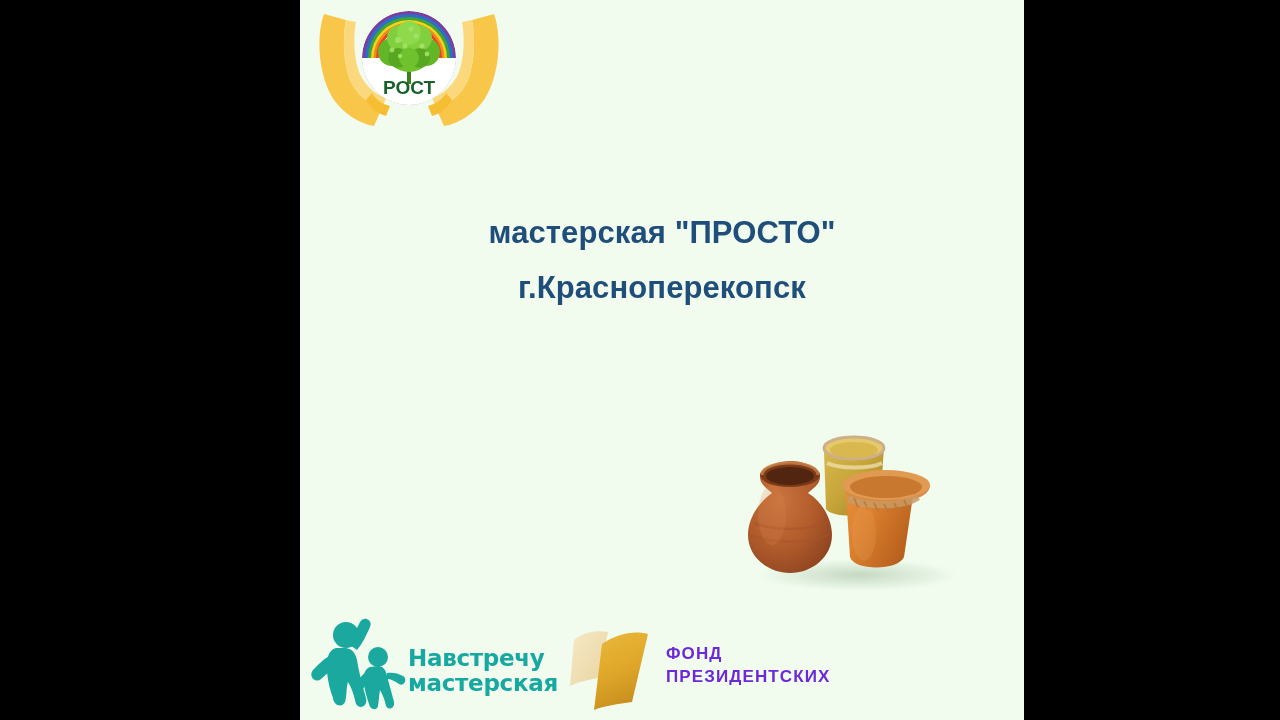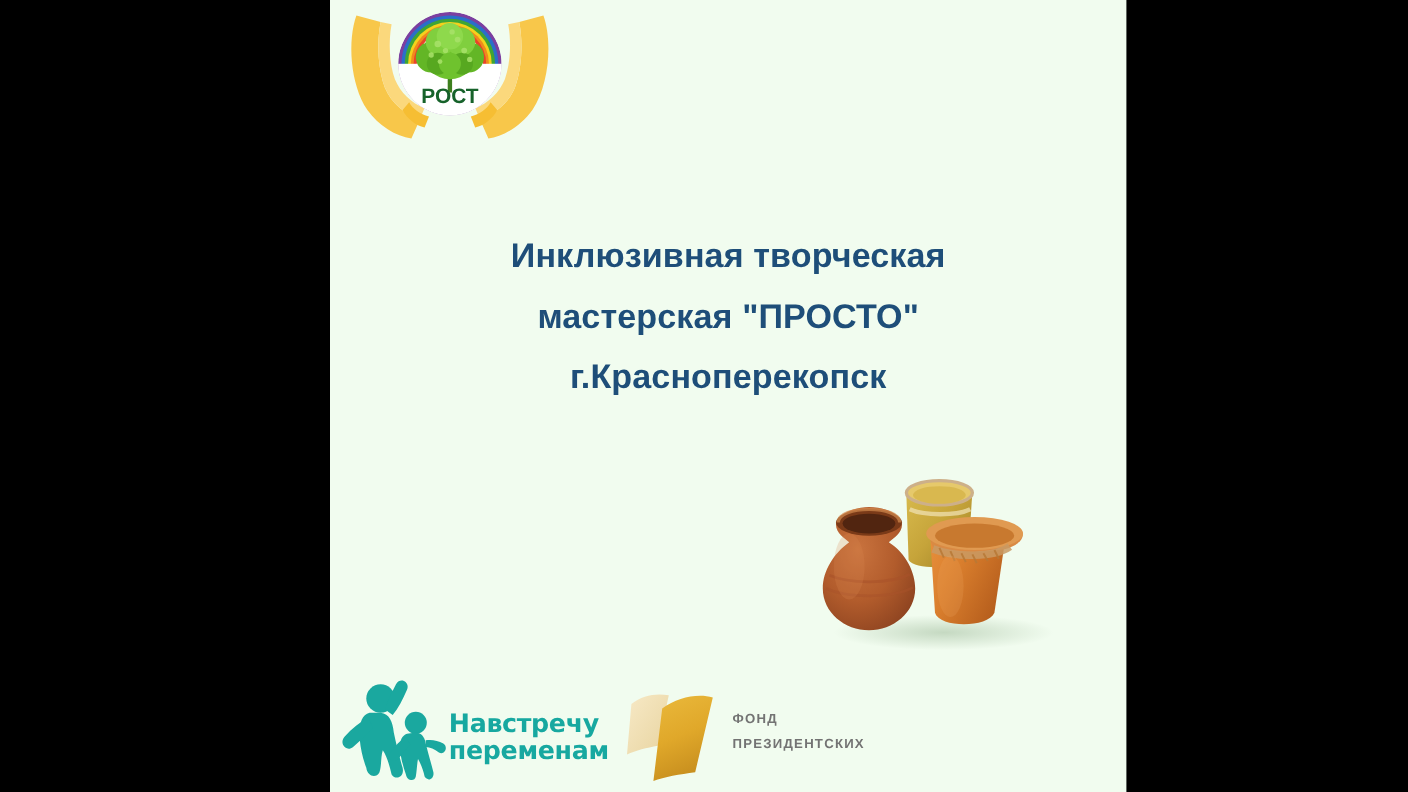--- a/index.html
+++ b/index.html
@@ -110,23 +110,23 @@
     left: 0; top: 6px;
     width: 92px; height: 88px;
   }
   .grant-marks svg { display:block; width:100%; height:100%; }
   .grant-text {
     position: absolute;
     left: 98px;
     top: 26px;
     font-family: "Liberation Sans", "DejaVu Sans", sans-serif;
     font-weight: bold;
-    font-size: 12px;
+    font-size: 17px;
     line-height: 23px;
-    color: #737373;
+    color: #6d28d9;
     letter-spacing: 1.1px;
   }
   .grant-text span { display:block; }
 </style>
 </head>
 <body>
 
 <div class="stage">
 
   <div class="slide">
@@ -188,21 +188,20 @@
             <circle cx="115" cy="58" r="2.4"></circle>
               <circle cx="88" cy="60" r="2.2"></circle>
           </g>
         </g>
 
         <text x="97" y="98" text-anchor="middle" font-family="Liberation Sans, DejaVu Sans, sans-serif" font-size="19" font-weight="bold" fill="#16622a">РОСТ</text>
       </svg>
     </div>
 
     <div class="title-block">
-      <span class="title-line">Инклюзивная творческая</span>
       <span class="title-line">мастерская "ПРОСТО"</span>
       <span class="title-line">г.Красноперекопск</span>
     </div>
 
     <div class="pottery">
       <svg viewBox="0 0 260 180" xmlns="http://www.w3.org/2000/svg" aria-hidden="true">
         <defs>
           <radialGradient id="jugG" cx="38%" cy="35%" r="75%">
             <stop offset="0%" stop-color="#c9733e"></stop>
             <stop offset="55%" stop-color="#b25c2c"></stop>
@@ -289,21 +288,21 @@
                        C62 92 69 93 70 88 C71 82 71 77 72 72
                        C75 77 77 83 78 88 C81 93 87 90 86 84
                        C84 76 81 66 79 58 C78 51 74 48 70 48 Z"></path>
               <path d="M61 52 C56 55 51 60 47 66 C43 71 50 77 54 72 C58 67 62 62 65 59 Z"></path>
               <path d="M79 55 C84 54 90 55 95 58 C100 61 96 69 91 66 C87 63 83 61 79 61 Z"></path>
             </g>
           </svg>
         </div>
         <div class="nav-text">
           <span>Навстречу</span>
-          <span>переменам</span>
+          <span>мастерская</span>
         </div>
       </div>
 
       <div class="grant-logo">
         <div class="grant-marks">
           <svg viewBox="0 0 92 88" xmlns="http://www.w3.org/2000/svg" aria-hidden="true">
             <defs>
               <linearGradient id="gPale" x1="0" y1="0" x2="1" y2="1">
                 <stop offset="0%" stop-color="#f7e9c6"></stop>
                 <stop offset="100%" stop-color="#e8d4a0"></stop>

